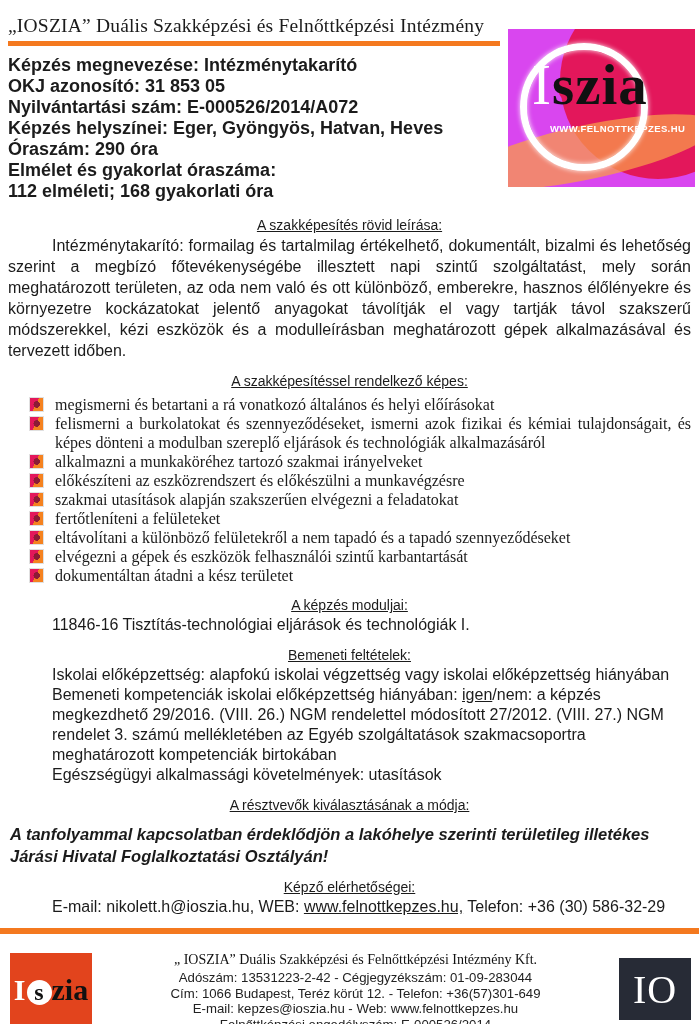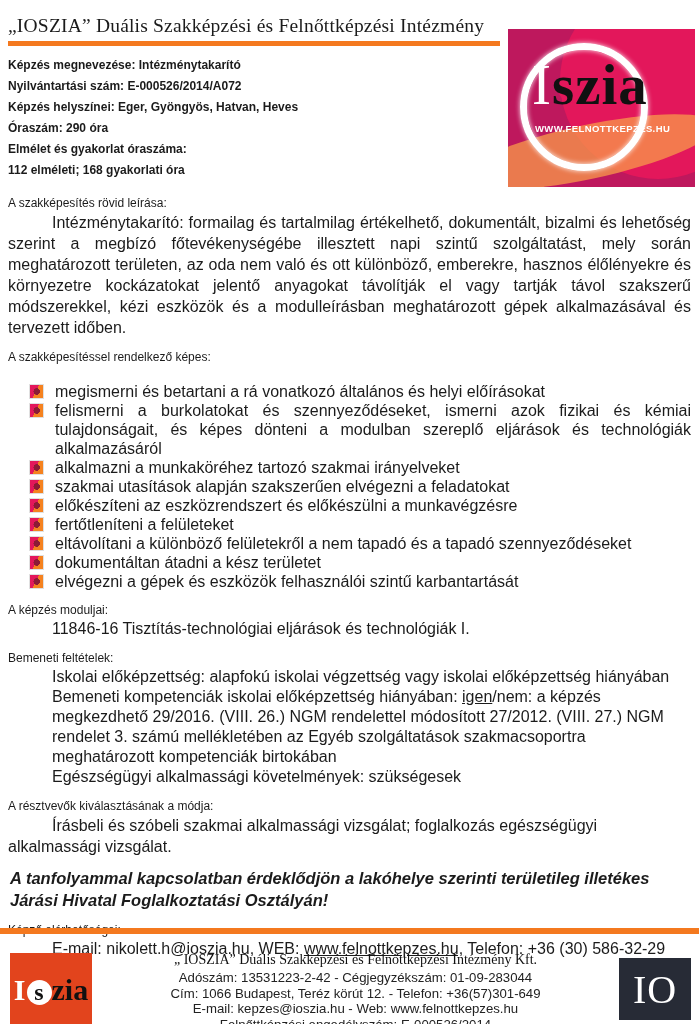--- a/index.html
+++ b/index.html
@@ -19,30 +19,30 @@
     font-family: "Liberation Serif", serif;
     font-size: 19.5px;
     padding-top: 15px;
     letter-spacing: .2px;
   }
   .rule { margin-top: 4px; height: 5px; width: 492px; background: #F4791F; }
 
   .course-block {
     margin-top: 9px;
     font-weight: bold;
-    font-size: 12px;
+    font-size: 18px;
     line-height: 21px;
     width: 500px;
   }
 
   
   .logo {
     position: absolute; top: 29px; right: 4px;
     width: 187px; height: 158px;
-    background: #be185d; overflow: hidden;
+    background: #d946ef; overflow: hidden;
   }
   .logo-crimson-circle {
     position: absolute; width: 196px; height: 196px; border-radius: 50%;
     background: #E3175B; left: 52px; top: -46px;
   }
   .logo-swoosh {
     position: absolute; width: 260px; height: 54px;
     background: #F89B4A; opacity: .75;
     left: -50px; top: 96px; transform: rotate(-12deg); border-radius: 50%;
   }
@@ -56,36 +56,38 @@
     background: #E3175B; left: 50px; top: 44px;
   }
   .logo-word {
     position: absolute; left: 24px; top: 26px;
     font-family: "Liberation Serif", serif;
     font-size: 57px; line-height: 60px; letter-spacing: 1px;
   }
   .logo-word .li-i { color: #ffffff; }
   .logo-word .li-szia { color: #111111; font-weight: bold; }
   .logo-url {
-    position: absolute; left: 27px; top: 94px;
+    position: absolute; left: 42px; top: 94px;
     color: #ffffff; font-size: 9.5px; font-weight: bold; letter-spacing: .4px;
   }
 
   
   .sec-h {
     margin-top: 12px; margin-bottom: 2px;
-    font-size: 12px; font-weight: normal;
+    font-size: 14px; font-weight: normal;
+    text-decoration: underline;
+    text-align: center;
   }
   .sec-h.first { margin-top: 15px; }
   .para {
     text-align: justify;
     text-indent: 44px;
     line-height: 21px;
   }
-  ul.comp-list { list-style: none; padding-left: 22px; margin-top: 18px; line-height: 19px; }
+  ul.comp-list { list-style: none; padding-left: 22px; margin-top: 6px; line-height: 19px; font-family: Liberation Serif, serif; }
   ul.comp-list li { position: relative; padding-left: 25px; text-align: justify; }
   .bullet {
     position: absolute; left: 0; top: 2.5px;
     width: 13px; height: 13px;
     background:
       radial-gradient(circle at 52% 50%, #8C1B35 0 34%, rgba(0,0,0,0) 36%),
       linear-gradient(115deg, #E3175B 46%, #F5821F 46%);
     box-shadow: 0 0 0 1px rgba(0,0,0,.12);
   }
   .indent-block { padding-left: 44px; line-height: 20px; }
@@ -137,20 +139,21 @@
 
 <div class="content">
 
   <div class="doc-title">„IOSZIA” Duális Szakképzési és Felnőttképzési Intézmény</div>
   <div class="rule"></div>
 
   <div class="course-block">
 
       <div>Képzés megnevezése: Intézménytakarító</div>
 
+      <div>OKJ azonosító: 31 853 05</div>
 
       <div>Nyilvántartási szám: E-000526/2014/A072</div>
 
       <div>Képzés helyszínei: Eger, Gyöngyös, Hatvan, Heves</div>
 
       <div>Óraszám: 290 óra</div>
 
       <div>Elmélet és gyakorlat óraszáma:</div>
 
       <div>112 elméleti; 168 gyakorlati óra</div>
@@ -181,61 +184,60 @@
         <span>felismerni a burkolatokat és szennyeződéseket, ismerni azok fizikai és kémiai tulajdonságait, és képes dönteni a modulban szereplő eljárások és technológiák alkalmazásáról</span>
       </li>
 
       <li>
         <span class="bullet"></span>
         <span>alkalmazni a munkaköréhez tartozó szakmai irányelveket</span>
       </li>
 
       <li>
         <span class="bullet"></span>
+        <span>előkészíteni az eszközrendszert és előkészülni a munkavégzésre</span>
+      </li>
+
+      <li>
+        <span class="bullet"></span>
         <span>szakmai utasítások alapján szakszerűen elvégezni a feladatokat</span>
       </li>
 
       <li>
         <span class="bullet"></span>
-        <span>előkészíteni az eszközrendszert és előkészülni a munkavégzésre</span>
-      </li>
-
-      <li>
-        <span class="bullet"></span>
         <span>fertőtleníteni a felületeket</span>
       </li>
 
       <li>
         <span class="bullet"></span>
         <span>eltávolítani a különböző felületekről a nem tapadó és a tapadó szennyeződéseket</span>
       </li>
 
       <li>
         <span class="bullet"></span>
+        <span>elvégezni a gépek és eszközök felhasználói szintű karbantartását</span>
+      </li>
+
+      <li>
+        <span class="bullet"></span>
         <span>dokumentáltan átadni a kész területet</span>
-      </li>
-
-      <li>
-        <span class="bullet"></span>
-        <span>elvégezni a gépek és eszközök felhasználói szintű karbantartását</span>
       </li>
     </ul>
 
   <div class="sec-h">A képzés moduljai:</div>
   <div class="indent-block">11846-16 Tisztítás-technológiai eljárások és technológiák I.</div>
 
   <div class="sec-h">Bemeneti feltételek:</div>
   <div class="indent-block">
     <div>Iskolai előképzettség: alapfokú iskolai végzettség vagy iskolai előképzettség hiányában</div>
     <div><span>Bemeneti kompetenciák iskolai előképzettség hiányában: </span><span class="u">igen</span><span>/nem: a képzés megkezdhető 29/2016. (VIII. 26.) NGM rendelettel módosított 27/2012. (VIII. 27.) NGM rendelet 3. számú mellékletében az Egyéb szolgáltatások szakmacsoportra meghatározott kompetenciák birtokában</span></div>
-    <div>Egészségügyi alkalmassági követelmények: szükségesek</div>
+    <div>Egészségügyi alkalmassági követelmények: utasítások</div>
   </div>
 
   <div class="sec-h">A résztvevők kiválasztásának a módja:</div>
-  <div class="para selection-body">Írásbeli és szóbeli szakmai alkalmassági vizsgálat; foglalkozás egészségügyi alkalmassági vizsgálat.</div>
 
   <div class="notice">A tanfolyammal kapcsolatban érdeklődjön a lakóhelye szerinti területileg illetékes Járási Hivatal Foglalkoztatási Osztályán!</div>
 
   <div class="sec-h">Képző elérhetőségei:</div>
   <div class="indent-block"><span>E-mail: nikolett.h@ioszia.hu, WEB: </span><span class="u">www.felnottkepzes.hu,</span><span> Telefon: +36 (30) 586-32-29</span></div>
 
 </div>
 
 <div class="footer">
   <div class="footer-bar"></div>

